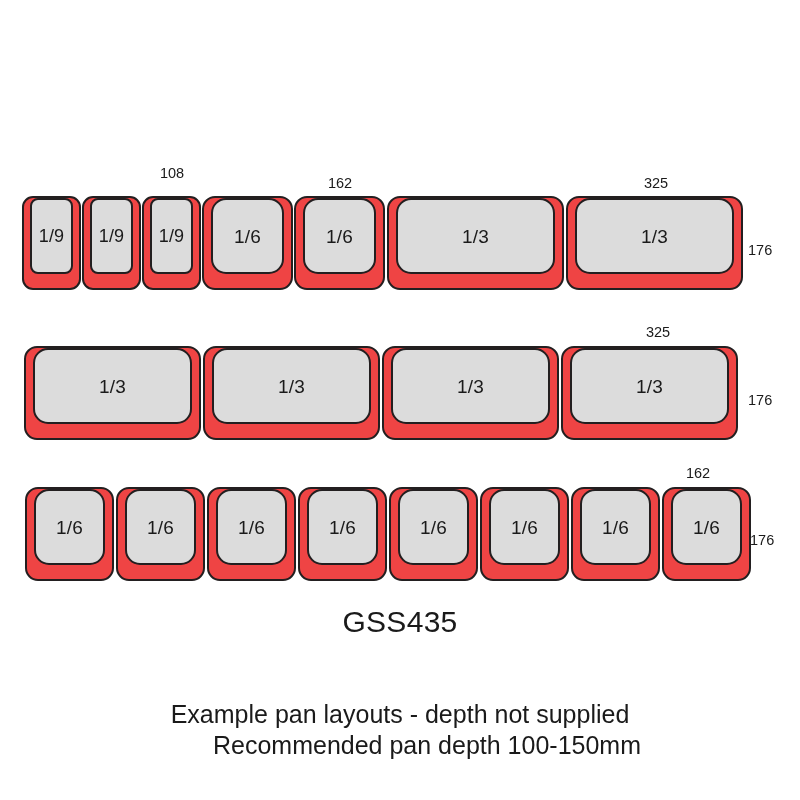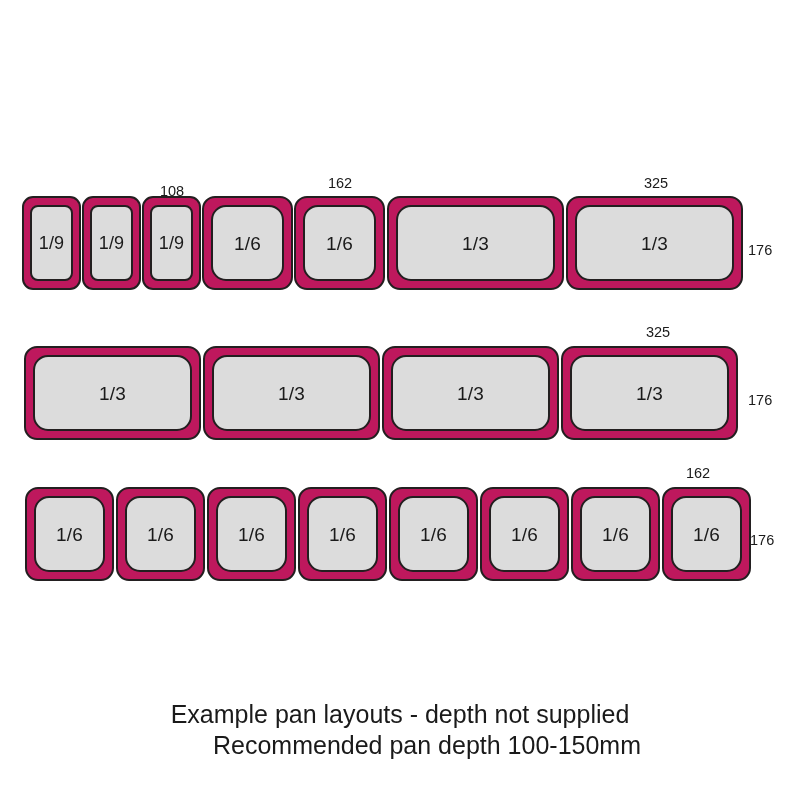--- a/index.html
+++ b/index.html
@@ -23,25 +23,25 @@
   .pan-row {
     position: absolute;
     display: flex;
     align-items: center;
   }
 
   
   .pan {
     position: relative;
     box-sizing: border-box;
-    background: #be185d;
+    background: #ef4444;
     border: 2px solid #231f20;
     border-radius: 13px;
     display: flex;
-    align-items: center;
+    align-items: flex-start;
     justify-content: center;
     flex: none;
   }
   
   .pan-inner {
     box-sizing: border-box;
     width: calc(100% - 14px);
     height: calc(100% - 14px);
     background: #dcdcdc;
     border: 2px solid #231f20;
@@ -139,21 +139,21 @@
         <span class="pan-label">1/3</span>
       </div>
     </div>
     <div class="pan" style="width:177px; height:94px; margin-left:2px;">
       <div class="pan-inner">
         <span class="pan-label">1/3</span>
       </div>
     </div>
   </div>
 
-  <div class="dim dim-top" style="left:172px; top:184px;">108</div>
+  <div class="dim dim-top" style="left:172px; top:166px;">108</div>
   <div class="dim dim-top" style="left:340px; top:176px;">162</div>
   <div class="dim dim-top" style="left:656px; top:176px;">325</div>
   <div class="dim" style="left:748px; top:243px;">176</div>
 
   <div class="pan-row" id="row-2" style="left:24px; top:346px; height:94px;">
     <div class="pan" style="width:177px; height:94px;">
       <div class="pan-inner">
         <span class="pan-label">1/3</span>
       </div>
     </div>
@@ -216,16 +216,17 @@
     <div class="pan" style="width:89px; height:94px; margin-left:2px;">
       <div class="pan-inner">
         <span class="pan-label">1/6</span>
       </div>
     </div>
   </div>
 
   <div class="dim dim-top" style="left:698px; top:466px;">162</div>
   <div class="dim" style="left:750px; top:533px;">176</div>
 
+  <div class="caption" id="model-caption">GSS435</div>
   <div class="caption" id="note-line-1">Example pan layouts - depth not supplied</div>
   <div class="caption" id="note-line-2">Recommended pan depth 100-150mm</div>
 
 </div>
 
 </body></html>

